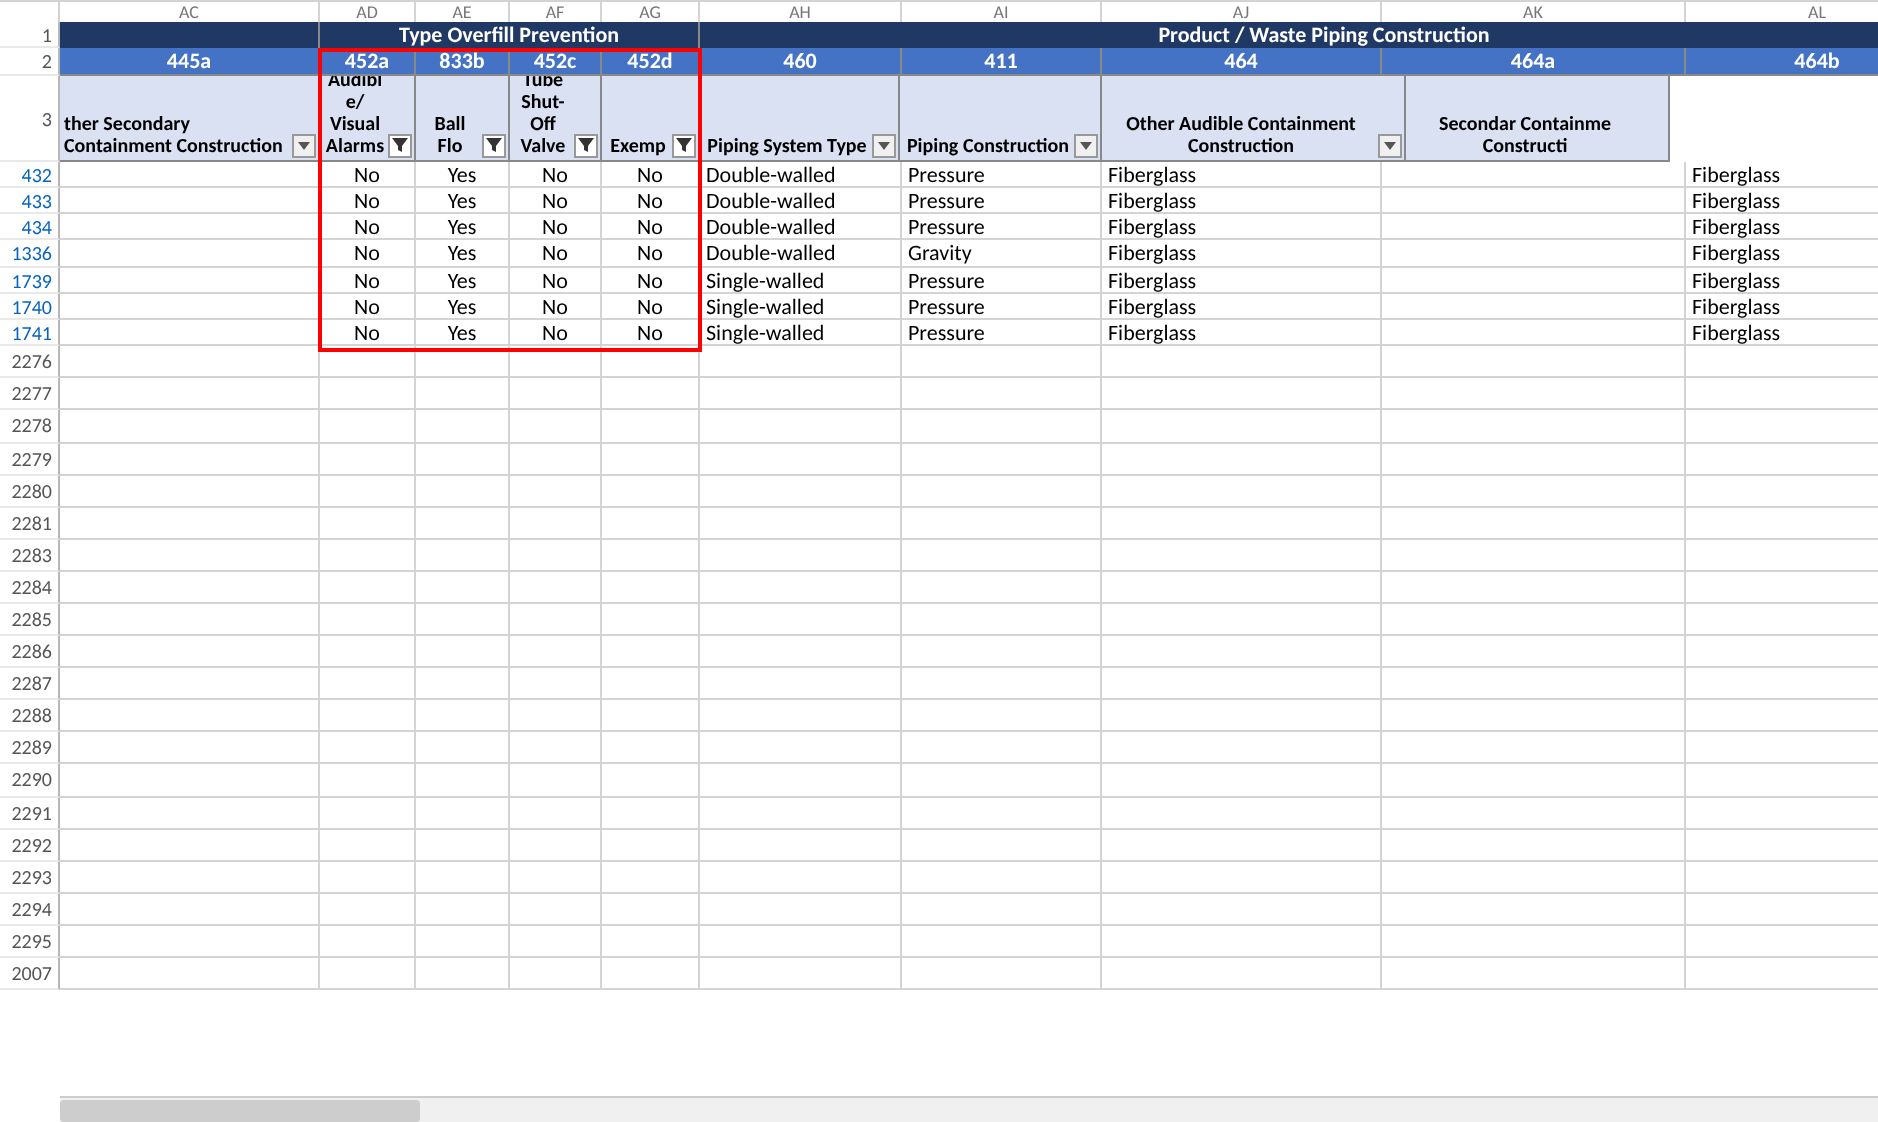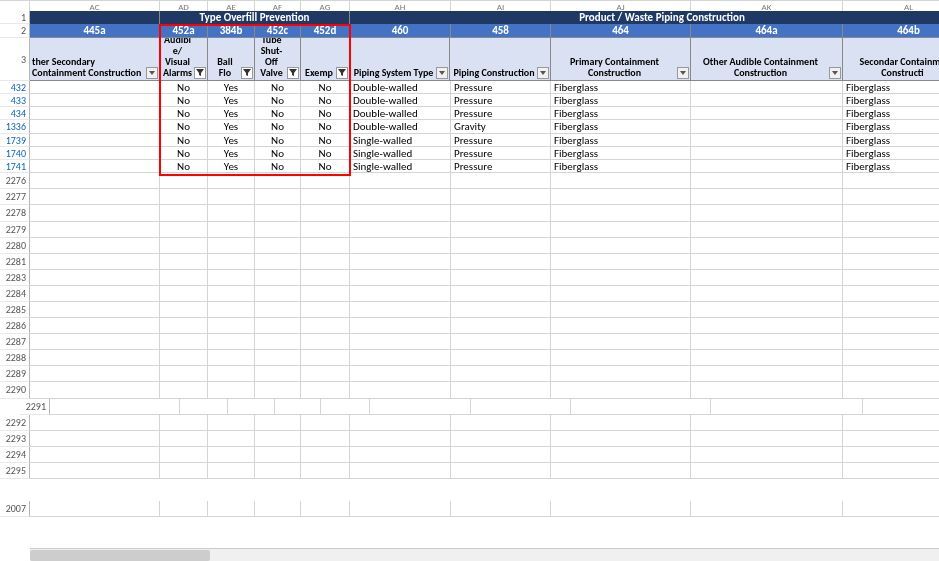--- a/index.html
+++ b/index.html
@@ -188,25 +188,25 @@
     <div class="rownum">1</div>
     <div class="cell dark" style="width:130px"></div>
     <div class="cell dark" style="width:190px">Type Overfill Prevention</div>
     <div class="cell dark" style="width:625px">Product / Waste Piping Construction</div>
   </div>
 
   <div class="row">
     <div class="rownum">2</div>
     <div class="cell blue" style="width:130px">445a</div>
     <div class="cell blue" style="width:48px">452a</div>
-    <div class="cell blue" style="width:47px">384b</div>
+    <div class="cell blue" style="width:47px">833b</div>
     <div class="cell blue" style="width:46px">452c</div>
     <div class="cell blue" style="width:49px">452d</div>
     <div class="cell blue" style="width:101px">460</div>
-    <div class="cell blue" style="width:100px">458</div>
+    <div class="cell blue" style="width:100px">411</div>
     <div class="cell blue" style="width:140px">464</div>
     <div class="cell blue" style="width:152px">464a</div>
     <div class="cell blue" style="width:132px">464b</div>
   </div>
 
   <div class="row filters">
     <div class="rownum" style="line-height:43px">3</div>
 
     <div class="fcell" style="width:130px;text-align:left;justify-content:flex-end">
       <span class="txt" style="text-align:left">ther Secondary Containment Construction</span>
@@ -243,24 +243,20 @@
             <path d="M0 0h8L5 4v3L3 6V4z" fill="#333"></path>
           </svg>
         </span>
     </div>
     <div class="fcell" style="width:100px">
       <span class="txt">Piping System Type</span>
       <span class="filter-btn plain"></span>
     </div>
     <div class="fcell" style="width:101px">
       <span class="txt">Piping Construction</span>
-      <span class="filter-btn plain"></span>
-    </div>
-    <div class="fcell" style="width:140px">
-      <span class="txt">Primary Containment Construction</span>
       <span class="filter-btn plain"></span>
     </div>
     <div class="fcell" style="width:152px">
       <span class="txt">Other Audible Containment Construction</span>
       <span class="filter-btn plain"></span>
     </div>
     <div class="fcell" style="width:132px">
       <span class="txt">Secondar Containme Constructi</span>
     </div>
   </div>
@@ -535,21 +531,21 @@
         <div class="cell" style="width:48px;height:16.1px"></div>
         <div class="cell" style="width:47px;height:16.1px"></div>
         <div class="cell" style="width:46px;height:16.1px"></div>
         <div class="cell" style="width:49px;height:16.1px"></div>
         <div class="cell" style="width:101px;height:16.1px"></div>
         <div class="cell" style="width:100px;height:16.1px"></div>
         <div class="cell" style="width:140px;height:16.1px"></div>
         <div class="cell" style="width:152px;height:16.1px"></div>
         <div class="cell" style="width:132px;height:16.1px"></div>
       </div>
-      <div class="row" style="height: 16.1px; margin-left: 20px;">
+      <div class="row" style="height: 16.1px;">
         <div class="rownum" style="line-height:16.1px">2291</div>
         <div class="cell" style="width:130px;height:16.1px"></div>
         <div class="cell" style="width:48px;height:16.1px"></div>
         <div class="cell" style="width:47px;height:16.1px"></div>
         <div class="cell" style="width:46px;height:16.1px"></div>
         <div class="cell" style="width:49px;height:16.1px"></div>
         <div class="cell" style="width:101px;height:16.1px"></div>
         <div class="cell" style="width:100px;height:16.1px"></div>
         <div class="cell" style="width:140px;height:16.1px"></div>
         <div class="cell" style="width:152px;height:16.1px"></div>
@@ -600,21 +596,21 @@
         <div class="cell" style="width:48px;height:16.1px"></div>
         <div class="cell" style="width:47px;height:16.1px"></div>
         <div class="cell" style="width:46px;height:16.1px"></div>
         <div class="cell" style="width:49px;height:16.1px"></div>
         <div class="cell" style="width:101px;height:16.1px"></div>
         <div class="cell" style="width:100px;height:16.1px"></div>
         <div class="cell" style="width:140px;height:16.1px"></div>
         <div class="cell" style="width:152px;height:16.1px"></div>
         <div class="cell" style="width:132px;height:16.1px"></div>
       </div>
-      <div class="row" style="height: 16.1px; margin-top: 22px;">
+      <div class="row" style="height: 16.1px;">
         <div class="rownum" style="line-height:16.1px">2007</div>
         <div class="cell" style="width:130px;height:16.1px"></div>
         <div class="cell" style="width:48px;height:16.1px"></div>
         <div class="cell" style="width:47px;height:16.1px"></div>
         <div class="cell" style="width:46px;height:16.1px"></div>
         <div class="cell" style="width:49px;height:16.1px"></div>
         <div class="cell" style="width:101px;height:16.1px"></div>
         <div class="cell" style="width:100px;height:16.1px"></div>
         <div class="cell" style="width:140px;height:16.1px"></div>
         <div class="cell" style="width:152px;height:16.1px"></div>

